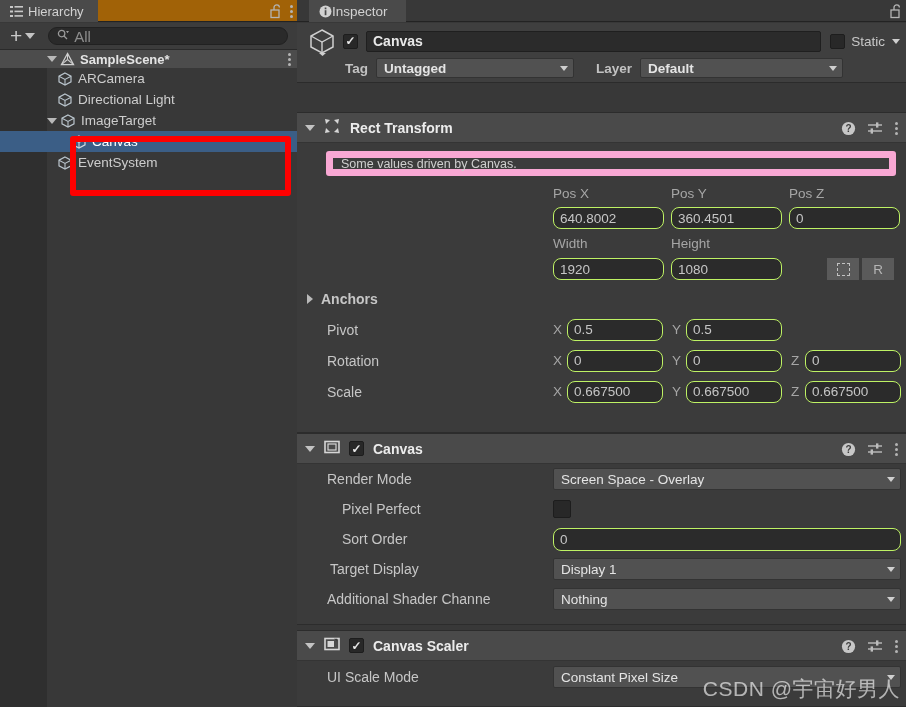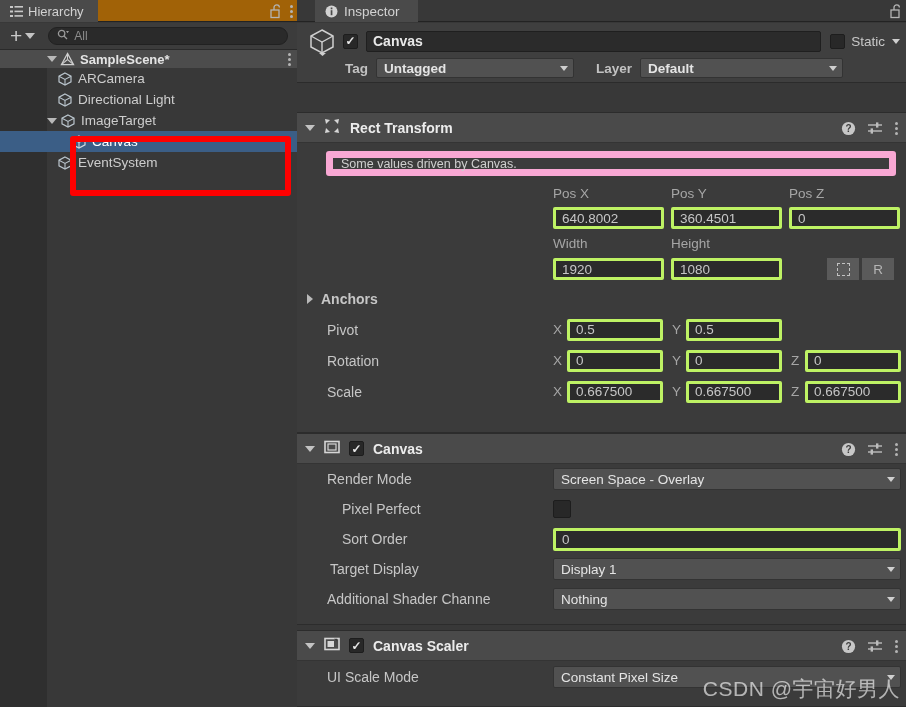--- a/index.html
+++ b/index.html
@@ -41,21 +41,21 @@
     border-bottom: 1px solid #2a2a2a;
   }
   .plus-btn { display: flex; align-items: center; gap: 3px; padding: 0 4px; }
   .plus-glyph { color: #c8c8c8; font-size: 21px; line-height: 16px; font-weight: 300; }
   .caret-down { width: 0; height: 0; border-left: 5px solid transparent; border-right: 5px solid transparent; border-top: 6px solid #c4c4c4; }
   .search-box {
     flex: 1; height: 18px; margin-left: 9px; margin-right: 3px;
     background: #2a2a2a; border: 1px solid #212121; border-radius: 9px;
     display: flex; align-items: center; padding: 0 8px; gap: 5px;
   }
-  .search-box .ph { color: #8d8d8d; font-size: 12px; }
+  .search-box .ph { color: #8d8d8d; font-size: 15px; }
 
   .h-body { position: absolute; left: 0; top: 50px; width: 297px; height: 657px; background: #383838; }
   .h-gutter { position: absolute; left: 0; top: 18px; width: 47px; bottom: 0; background: #2f2f2f; }
 
   .row {
     position: relative; height: 21px; display: flex; align-items: center;
     font-size: 13.5px; color: #cdcdcd; white-space: nowrap;
   }
   .row.scene-row { background: #4c4c4c; height: 18px; color: #e4e4e4; font-weight: bold; font-size: 13px; }
   .row.selected { background: #3b5e86; color: #ffffff; }
@@ -68,22 +68,22 @@
 
   .redbox {
     position: absolute; left: 70px; top: 136px; width: 221px; height: 60px;
     border: 6px solid #fe0000; border-radius: 3px; pointer-events: none;
   }
 
   
   .inspector { position: absolute; left: 297px; top: 0; width: 609px; height: 707px; background: #383838; }
   .insp-tabbar { position: relative; height: 22px; background: #383838; border-bottom: 1px solid #232323; }
   .insp-tab {
-    position: absolute; left: 18px; top: 0; height: 22px;
-    display: flex; align-items: center; gap: 6px; padding: 0 18px 0 10px;
+    position: absolute; left: 12px; top: 0; height: 22px;
+    display: flex; align-items: center; padding: 0 18px 0 10px;
     background: #4a4a4a; color: #d2d2d2; font-size: 13.5px;
   }
 
   .go-header { position: absolute; left: 0; top: 23px; width: 609px; height: 60px; background: #3f3f3f; border-bottom: 1px solid #2b2b2b; }
   .go-row1 { position: absolute; left: 0; top: 5px; height: 26px; width: 609px; display: flex; align-items: center; }
   .go-prefab-icon { position: relative; width: 46px; display: flex; align-items: center; justify-content: center; padding-left: 6px; }
   .chk {
     width: 15px; height: 15px; background: #282828; border: 1px solid #1d1d1d; border-radius: 2px;
     display: inline-flex; align-items: center; justify-content: center; flex: 0 0 auto;
   }
@@ -118,21 +118,21 @@
 
   .helpbox {
     margin: 8px 10px 6px 29px; height: 25px; background: #3c3c3c;
     border: 7px solid #f9a8d4; border-radius: 3px;
     display: flex; align-items: center; padding: 0 8px; color: #cfcfcf; font-size: 12.5px;
   }
 
   .prow { position: relative; height: 29px; display: flex; align-items: center; }
   .prow .plabel { color: #c6c6c6; font-size: 14px; }
   .numfield {
-    background: #2b2b2b; border: 3px solid #bef264; border-radius: 2px; height: 22px;
+    background: #2b2b2b; border: 1px solid #bef264; border-radius: 8px; height: 22px;
     display: flex; align-items: center; padding: 0 6px; color: #c6c6c6; font-size: 13.5px;
   }
   .colhead { color: #a6a6a6; font-size: 13.5px; }
   .axis { color: #a6a6a6; font-size: 13.5px; }
   .square-btn {
     background: #5a5a5a; border: 1px solid #3b3b3b; height: 24px; width: 34px;
     display: flex; align-items: center; justify-content: center; color: #b5b5b5; font-size: 13.5px;
   }
   .dashed-sq { width: 13px; height: 13px; border: 1px dashed #c2c2c2; }
 

